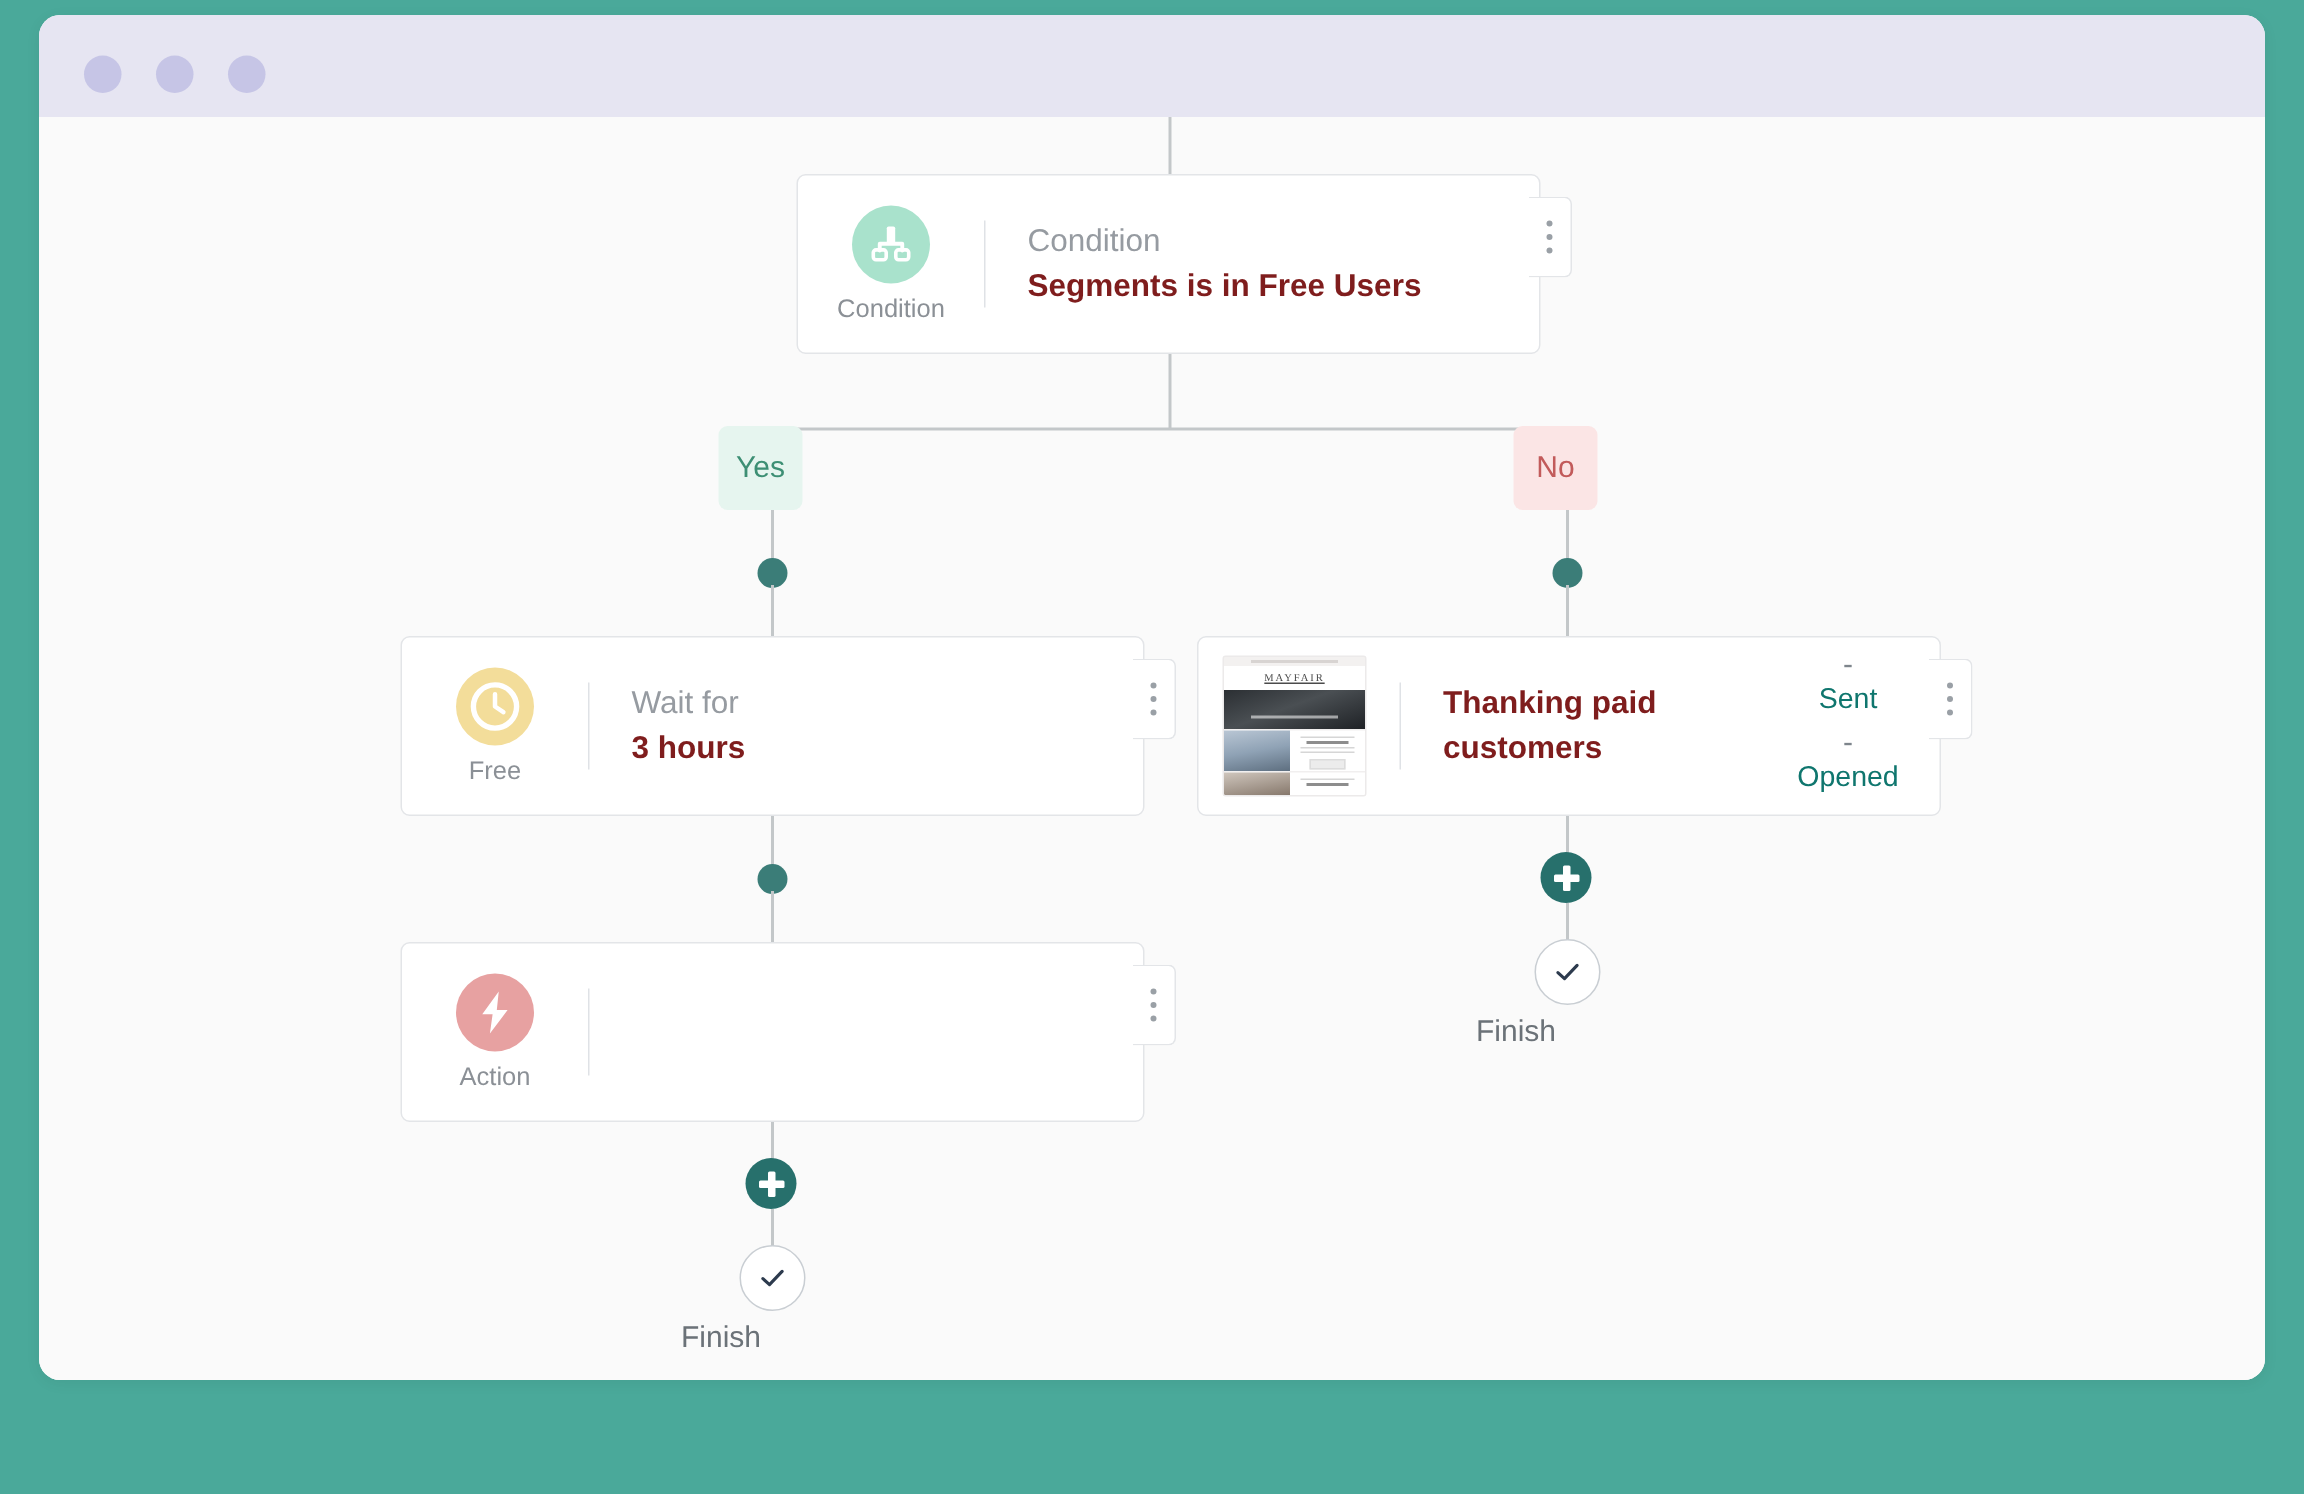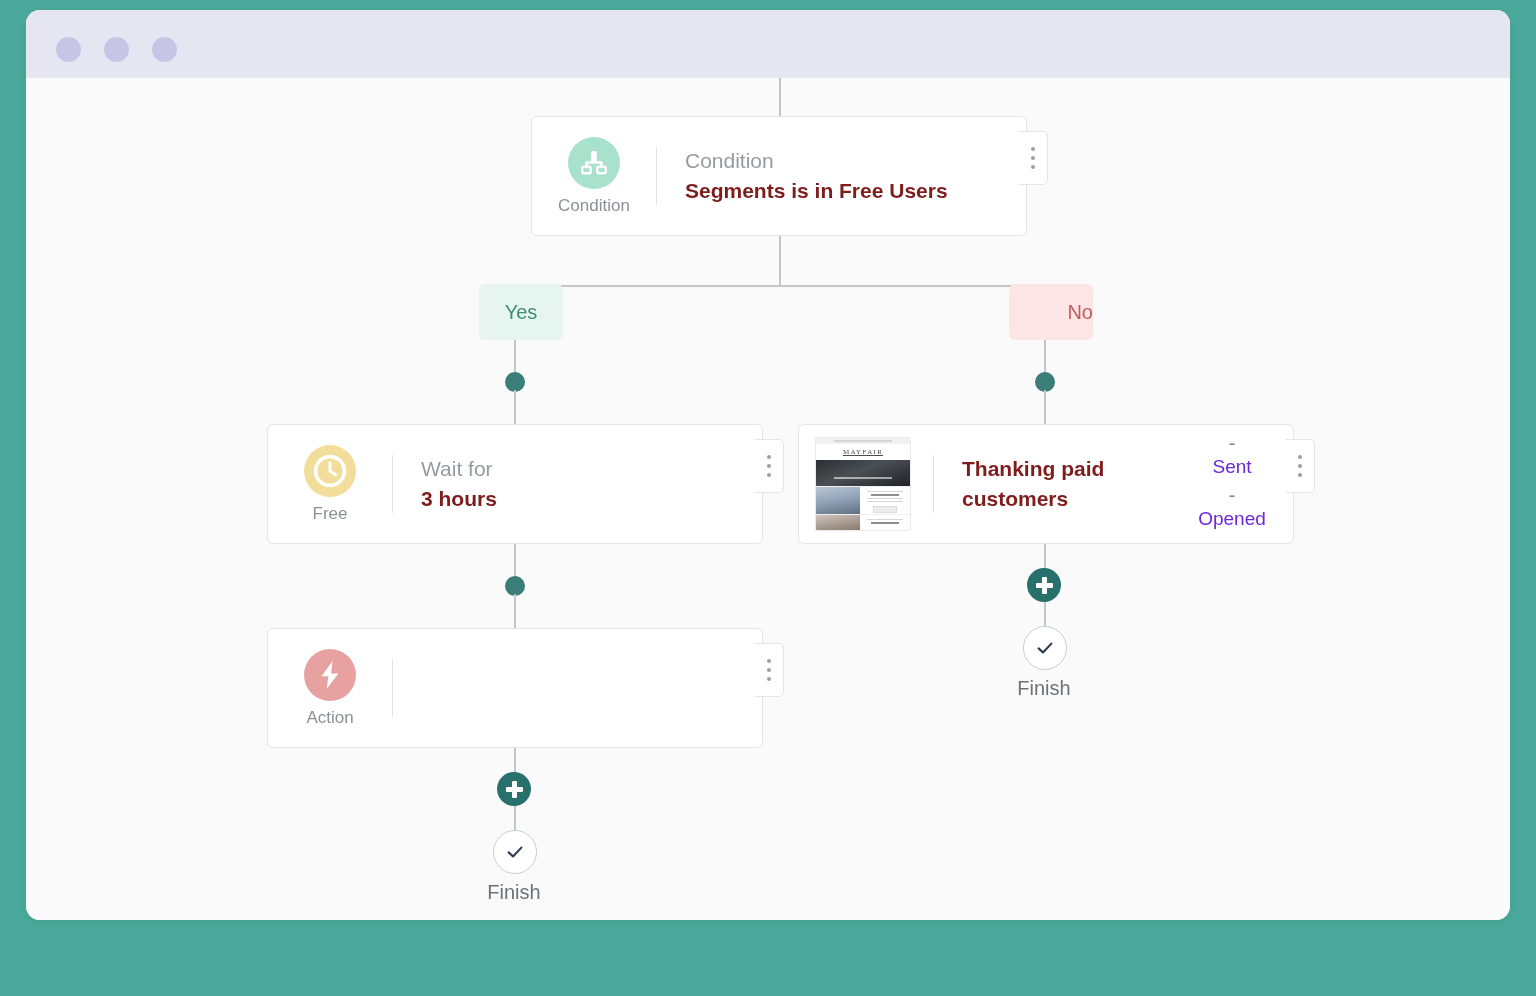--- a/index.html
+++ b/index.html
@@ -144,31 +144,31 @@
     display: block;
     width: 4px;
     height: 4px;
     border-radius: 50%;
     background: #9aa0a6;
   }
 
   
   .branch-chip {
     position: absolute;
-    width: 84px;
+    width: 56px;
     height: 56px;
     border-radius: 6px;
     display: flex;
     align-items: center;
     justify-content: center;
     font-size: 20px;
     font-family: "Liberation Sans", sans-serif;
   }
   .branch-yes { background: #e6f5ef; color: #3d8f74; }
-  .branch-no  { background: #fbe5e5; color: #c25b5b; justify-content: flex-end; }
+  .branch-no  { background: #fbe5e5; color: #c25b5b; }
 
   
   .conn-dot {
     position: absolute;
     width: 20px;
     height: 20px;
     border-radius: 50%;
     background: #3b7d78;
   }
 
@@ -202,21 +202,20 @@
     background: #ffffff;
     border: 1px solid #c9ced3;
     display: flex;
     align-items: center;
     justify-content: center;
   }
   .finish-label {
     position: absolute;
     font-size: 20px;
     color: #6b7278;
-    text-align: center;
     width: 120px;
     font-family: "Liberation Sans", sans-serif;
   }
 
   
   .stats-col {
     flex: 0 0 auto;
     width: 110px;
     display: flex;
     flex-direction: column;
@@ -225,21 +224,21 @@
     padding-right: 6px;
   }
   .stat-value {
     font-size: 20px;
     color: #7e858c;
     line-height: 1.1;
     font-family: "Liberation Sans", sans-serif;
   }
   .stat-name {
     font-size: 19px;
-    color: #6d28d9;
+    color: #0f766e;
     margin-top: 2px;
     margin-bottom: 6px;
     font-family: "Liberation Sans", sans-serif;
   }
 
   
   .email-thumb {
     width: 94px;
     height: 92px;
     margin-left: 16px;

